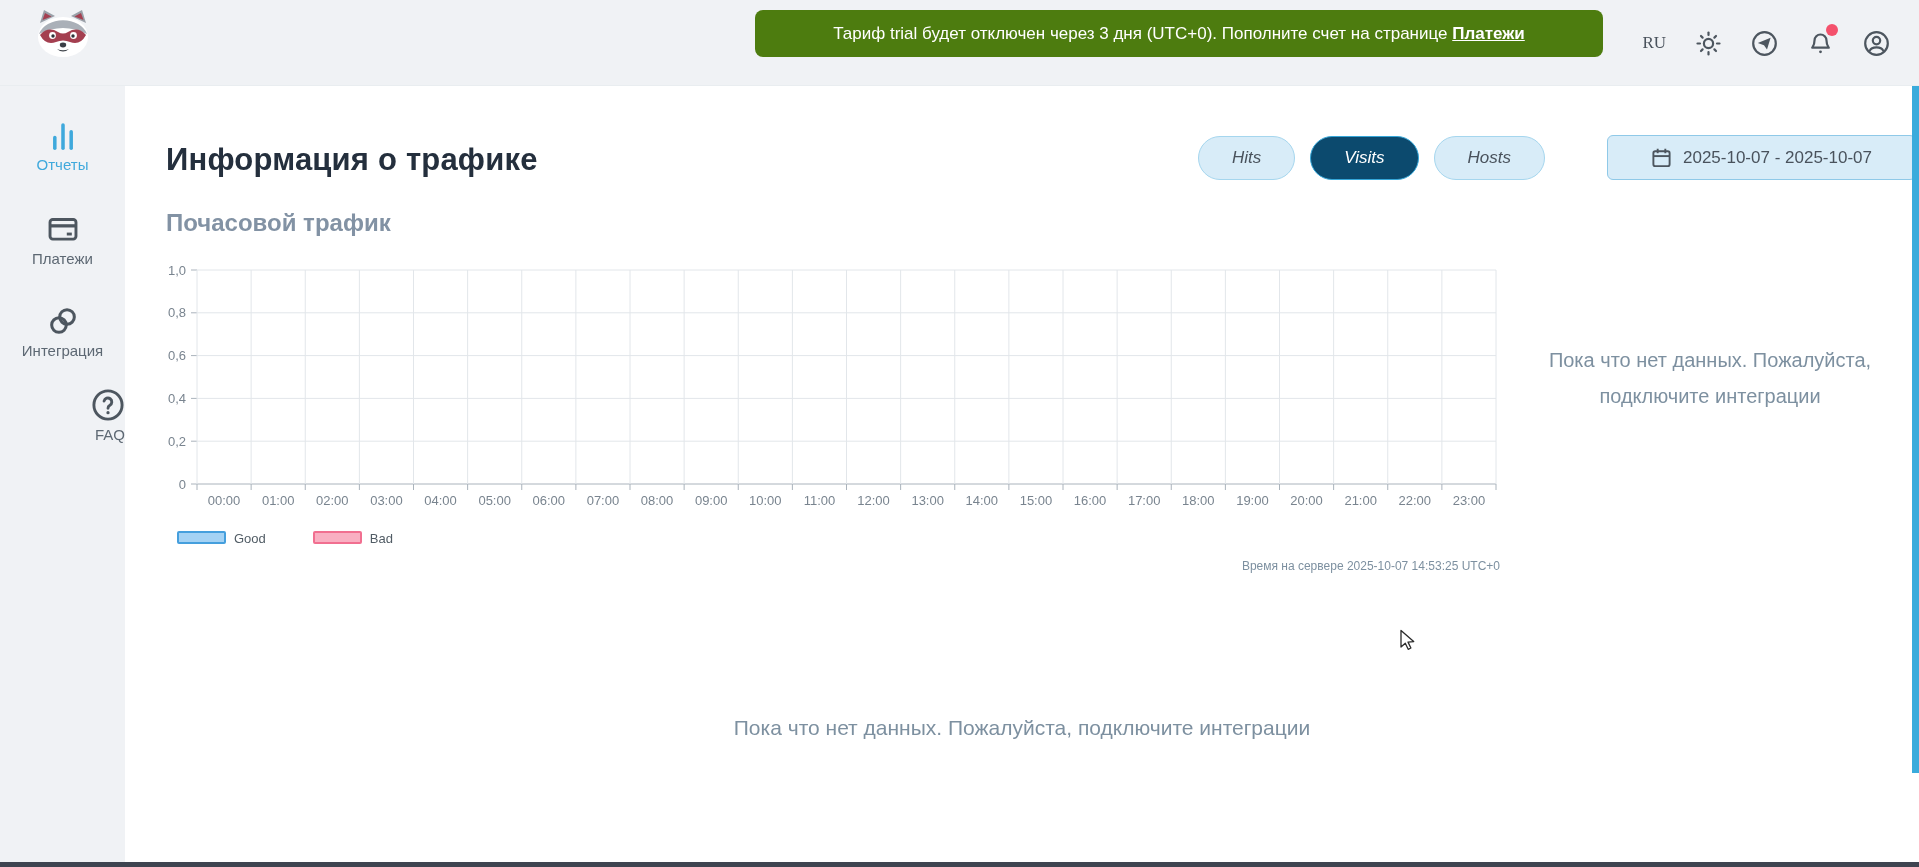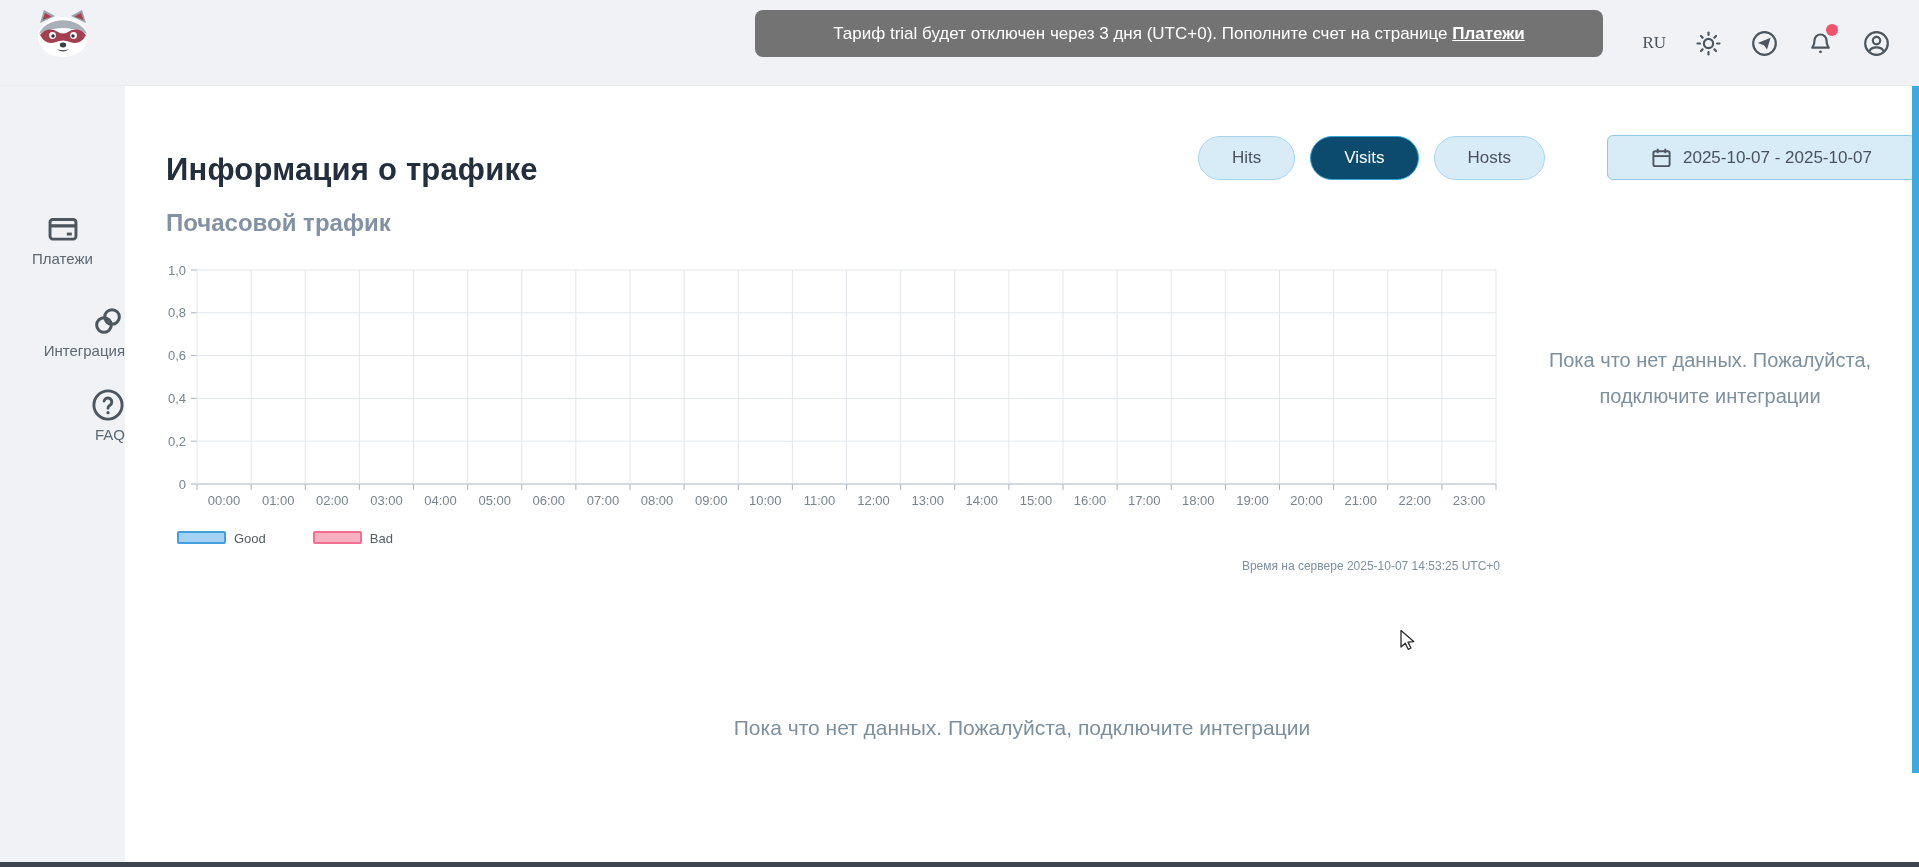--- a/index.html
+++ b/index.html
@@ -4,44 +4,44 @@
 <style>
   * { margin:0; padding:0; box-sizing:border-box; }
   html,body { width:1919px; height:867px; overflow:hidden; background:#fff;
     font-family:"Liberation Sans", sans-serif; position:relative; }
 
   
   .topbar { position:absolute; left:0; top:0; width:1919px; height:86px;
     background:#f0f2f5; border-bottom:1px solid #e9edf0; z-index:5; }
   .logo { position:absolute; left:28px; top:7px; width:70px; height:52px; cursor:pointer; }
   .banner { position:absolute; left:755px; top:10px; width:848px; height:47px;
-    background:#737373; border-radius:8px; color:#fff; font-size:17px;
+    background:#4d7c0f; border-radius:8px; color:#fff; font-size:17px;
     display:flex; align-items:center; justify-content:center; white-space:pre; }
   .banner a { color:#fff; font-weight:bold; text-decoration:underline; cursor:pointer; }
   .top-icons { position:absolute; right:29px; top:0; height:86px;
     display:flex; align-items:center; gap:29px; }
   .lang { font-size:17px; color:#49525c; font-weight:500; cursor:pointer;font-family:Liberation Serif, serif; }
   .ticon { width:27px; height:27px; cursor:pointer; position:relative; }
   .ticon svg { width:27px; height:27px; display:block; }
   .badge { position:absolute; right:-4px; top:-6px; width:12px; height:12px;
     border-radius:50%; background:#f4516c; }
 
   
   .sidebar { position:absolute; left:0; top:86px; width:125px; height:781px;
     background:#f0f2f5; }
   .side-item { position:absolute; left:0; width:125px; display:flex;
     flex-direction:column; align-items:center; gap:4px; cursor:pointer; }
   .side-item svg { width:34px; height:34px; display:block; }
   .side-label { font-size:15px; color:#5d6873; }
   .side-item.active .side-label { color:#3fa9dc; }
 
   
-  .page-title { position:absolute; left:166px; top:152px; font-size:31px;
+  .page-title { position:absolute; left:166px; top:142px; font-size:31px;
     font-weight:700; color:#242f3d; letter-spacing:.2px; }
-  .tabs { position:absolute; left:1198px; top:136px; display:flex; gap:15px; }
+  .tabs { position:absolute; left:1198px; top:136px; display:flex; gap:15px;font-style:italic; }
   .tab { height:44px; padding:0 33px; border-radius:22px; font-size:17px;
     display:flex; align-items:center; justify-content:center; cursor:pointer;
     background:#d8ecf8; border:1px solid #a5d6ee; color:#49525c; }
   .tab.active { background:#0c4a6e; border-color:#35a6d8; color:#fff; }
   .datepicker { position:absolute; left:1607px; top:135px; width:309px; height:45px;
     background:#d8ecf8; border:1px solid #8fc9e8; border-radius:6px; cursor:pointer;
     display:flex; align-items:center; justify-content:center; gap:11px;
     font-size:17px; color:#49525c; }
   .datepicker svg { width:21px; height:22px; }
 
@@ -133,31 +133,39 @@
         <circle cx="13.5" cy="13.5" r="11.3"></circle>
         <circle cx="13.5" cy="10.6" r="3.7"></circle>
         <path d="M6.8 20.6 c1.8-4.4 11.6-4.4 13.4 0"></path>
       </svg>
     </span>
   </div>
 </div>
 
 <div class="sidebar">
 
+  <div class="side-item active" style="top:32px;">
+    <svg viewBox="0 0 27 27" stroke="#3fa9dc" stroke-width="2.8" stroke-linecap="round">
+      <line x1="7" y1="24" x2="7" y2="15.5"></line>
+      <line x1="13.5" y1="24" x2="13.5" y2="5.5"></line>
+      <line x1="20" y1="24" x2="20" y2="11"></line>
+    </svg>
+    <span class="side-label">Отчеты</span>
+  </div>
 
   <div class="side-item" style="top:126px;">
     <svg viewBox="0 0 27 27" fill="none" stroke="#4d565f" stroke-width="2.3">
       <rect x="3.2" y="6" width="20.6" height="15.5" rx="2.2"></rect>
       <line x1="3.2" y1="11" x2="23.8" y2="11" stroke-width="2.6"></line>
       <line x1="16.5" y1="17.5" x2="20.5" y2="17.5"></line>
     </svg>
     <span class="side-label">Платежи</span>
   </div>
 
-  <div class="side-item" style="top:218px;align-items:flex-end;">
+  <div class="side-item" style="top:218px;">
     <svg viewBox="0 0 27 27" fill="none" stroke="#4d565f" stroke-width="2.4">
       <circle cx="10.3" cy="16.7" r="5.8"></circle>
       <circle cx="16.7" cy="10.3" r="5.8"></circle>
     </svg>
     <span class="side-label">Интеграция</span>
   </div>
 
   <div class="side-item" style="top:302px;align-items:flex-end;">
     <svg viewBox="0 0 27 27" fill="none" stroke="#4d565f" stroke-width="2.3">
       <circle cx="13.5" cy="13.5" r="11.2"></circle>

